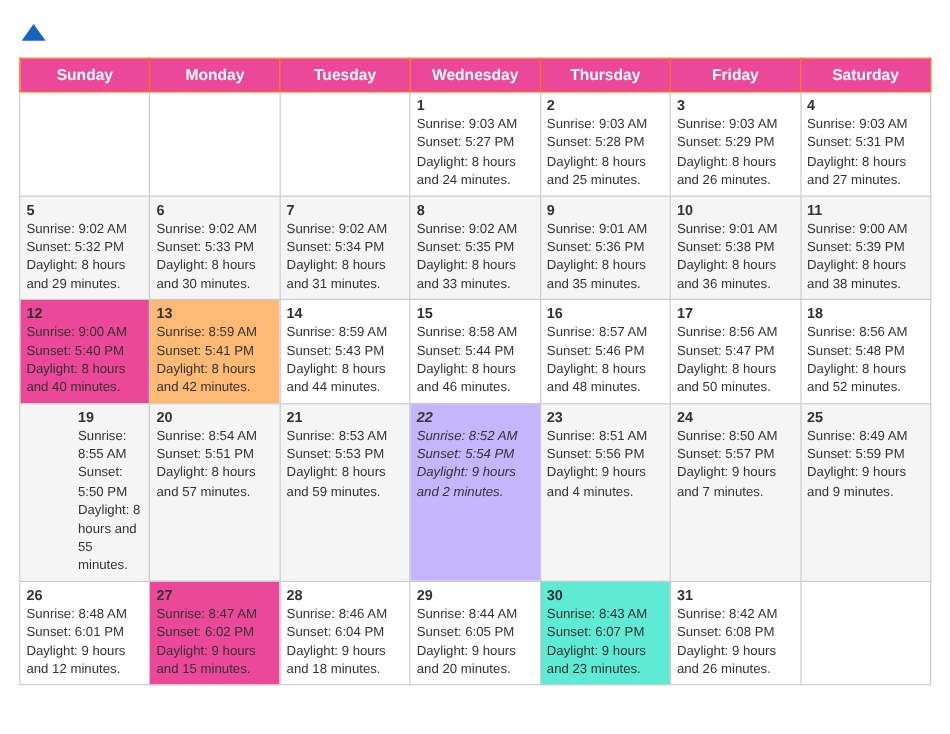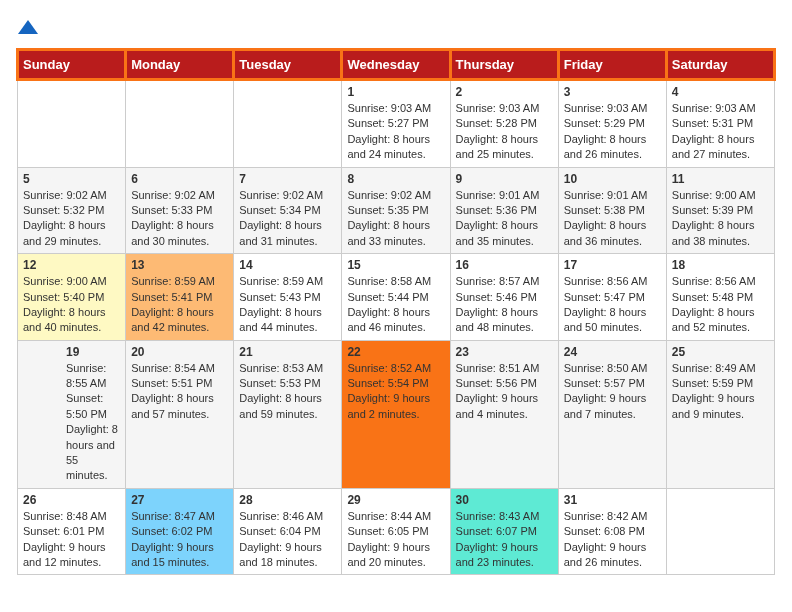--- a/index.html
+++ b/index.html
@@ -46,27 +46,27 @@
     .subtitle {
       font-size: 14px;
       color: #555;
     }
     .calendar {
       width: 100%;
       border-collapse: collapse;
       border: 1px solid #ccc;
     }
     .calendar th {
-      background-color: #b91c1c;
+      background-color: #ec4899;
       color: #fff;
       font-size: 13px;
       font-weight: bold;
       padding: 6px 4px;
-      text-align: left;
-      border: 3px solid #f97316;
+      text-align: center;
+      border: 1px solid #f97316;
     }
     .calendar td {
       vertical-align: top;
       border: 1px solid #ccc;
       padding: 4px 5px;
       width: 108px;
       min-height: 80px;
       font-size: 10.5px;
       color: #333;
       background: #fff;
@@ -191,21 +191,21 @@
 Daylight: 8 hours and 36 minutes.</div>
         </td>
         <td style="background: rgb(245, 245, 245);">
           <span class="day-number">11</span>
           <div class="cell-text">Sunrise: 9:00 AM
 Sunset: 5:39 PM
 Daylight: 8 hours and 38 minutes.</div>
         </td>
       </tr>
       <tr>
-        <td style="background: #fef9c3; margin-top: 28px;">
+        <td style="background: #ec4899; margin-top: 28px;">
           <span class="day-number">12</span>
           <div class="cell-text">Sunrise: 9:00 AM
 Sunset: 5:40 PM
 Daylight: 8 hours and 40 minutes.</div>
         </td>
         <td style="background: #fdba74;">
           <span class="day-number">13</span>
           <div class="cell-text">Sunrise: 8:59 AM
 Sunset: 5:41 PM
 Daylight: 8 hours and 42 minutes.</div>
@@ -253,21 +253,21 @@
           <div class="cell-text">Sunrise: 8:54 AM
 Sunset: 5:51 PM
 Daylight: 8 hours and 57 minutes.</div>
         </td>
         <td style="background: rgb(245, 245, 245);">
           <span class="day-number">21</span>
           <div class="cell-text">Sunrise: 8:53 AM
 Sunset: 5:53 PM
 Daylight: 8 hours and 59 minutes.</div>
         </td>
-        <td style="background: #f97316;">
+        <td style="background: #c4b5fd; font-style: italic;">
           <span class="day-number">22</span>
           <div class="cell-text">Sunrise: 8:52 AM
 Sunset: 5:54 PM
 Daylight: 9 hours and 2 minutes.</div>
         </td>
         <td style="background: rgb(245, 245, 245);">
           <span class="day-number">23</span>
           <div class="cell-text">Sunrise: 8:51 AM
 Sunset: 5:56 PM
 Daylight: 9 hours and 4 minutes.</div>
@@ -285,21 +285,21 @@
 Daylight: 9 hours and 9 minutes.</div>
         </td>
       </tr>
       <tr>
         <td style="background: rgb(255, 255, 255); margin-left: 12px;">
           <span class="day-number">26</span>
           <div class="cell-text">Sunrise: 8:48 AM
 Sunset: 6:01 PM
 Daylight: 9 hours and 12 minutes.</div>
         </td>
-        <td style="background: #7dd3fc;">
+        <td style="background: #ec4899;">
           <span class="day-number">27</span>
           <div class="cell-text">Sunrise: 8:47 AM
 Sunset: 6:02 PM
 Daylight: 9 hours and 15 minutes.</div>
         </td>
         <td style="background: rgb(255, 255, 255);">
           <span class="day-number">28</span>
           <div class="cell-text">Sunrise: 8:46 AM
 Sunset: 6:04 PM
 Daylight: 9 hours and 18 minutes.</div>

